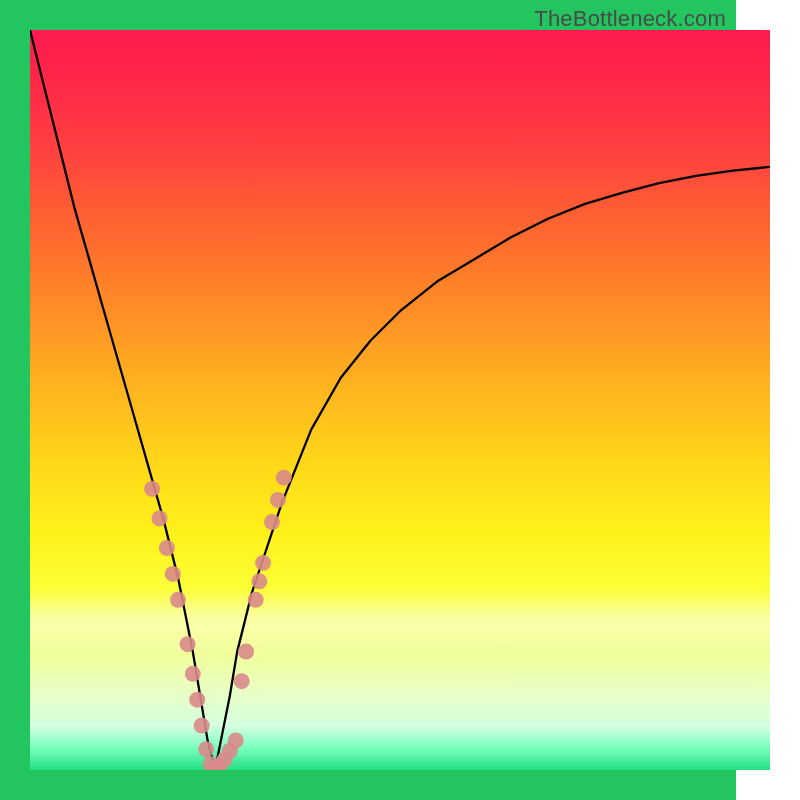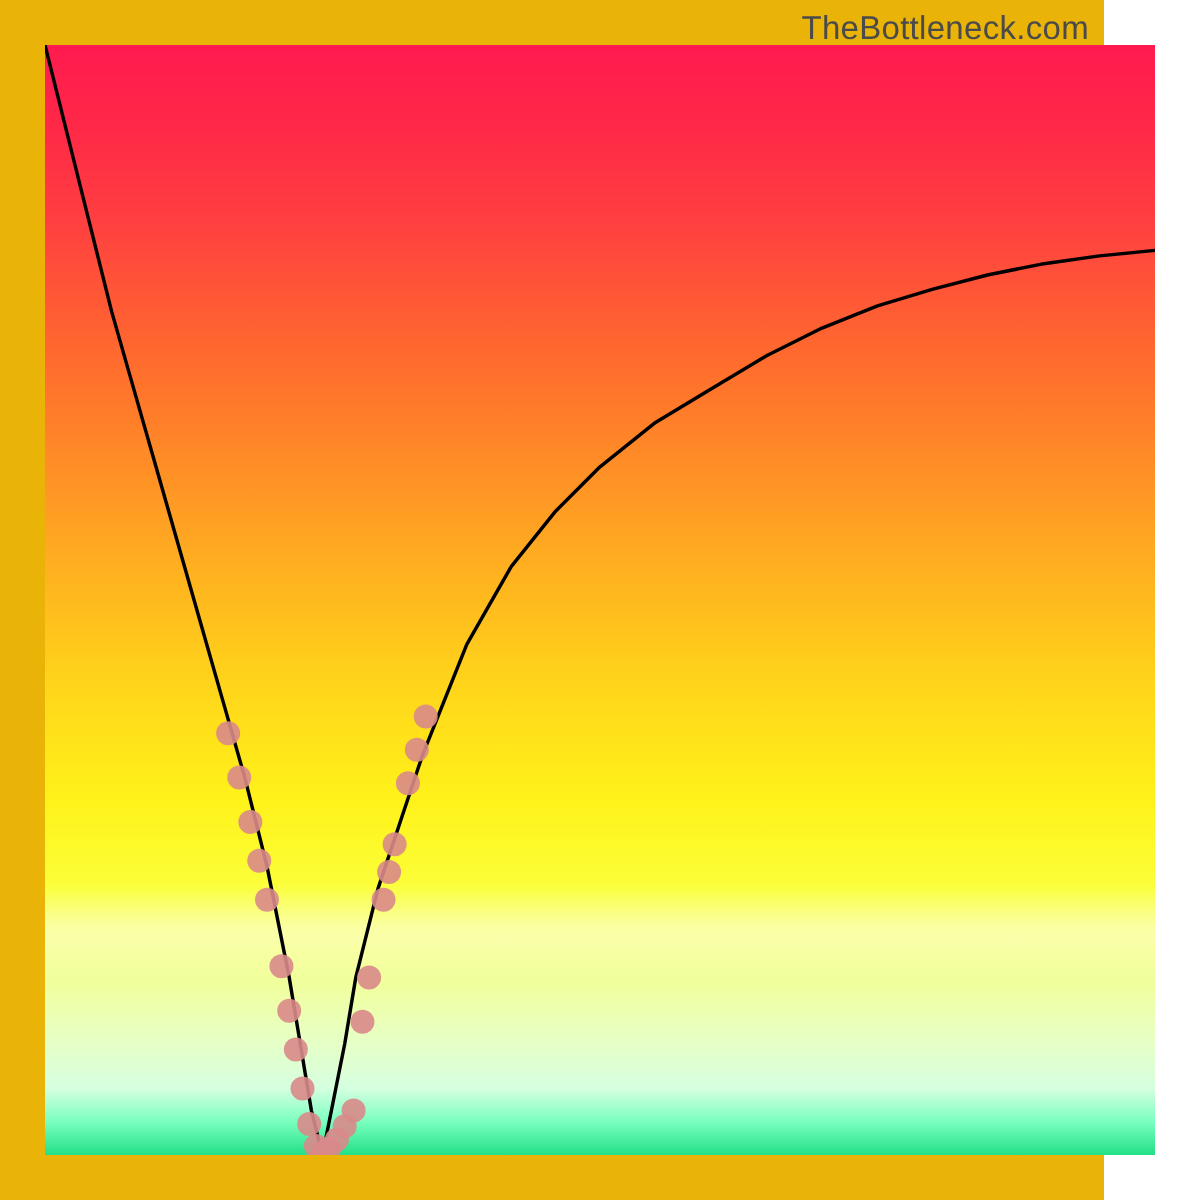--- a/index.html
+++ b/index.html
@@ -7,21 +7,21 @@
     padding: 0;
     width: 800px;
     height: 800px;
     overflow: hidden;
     font-family: Arial, Helvetica, sans-serif;
   }
   .stage {
     position: relative;
     width: 736px;
     height: 800px;
-    background: #eab308;
+    background: #22c55e;
     text-align: right;
   }
   .plot-area {
     position: absolute;
     left: 30px;
     top: 30px;
     width: 740px;
     height: 740px;
     background: linear-gradient(
       to bottom,

